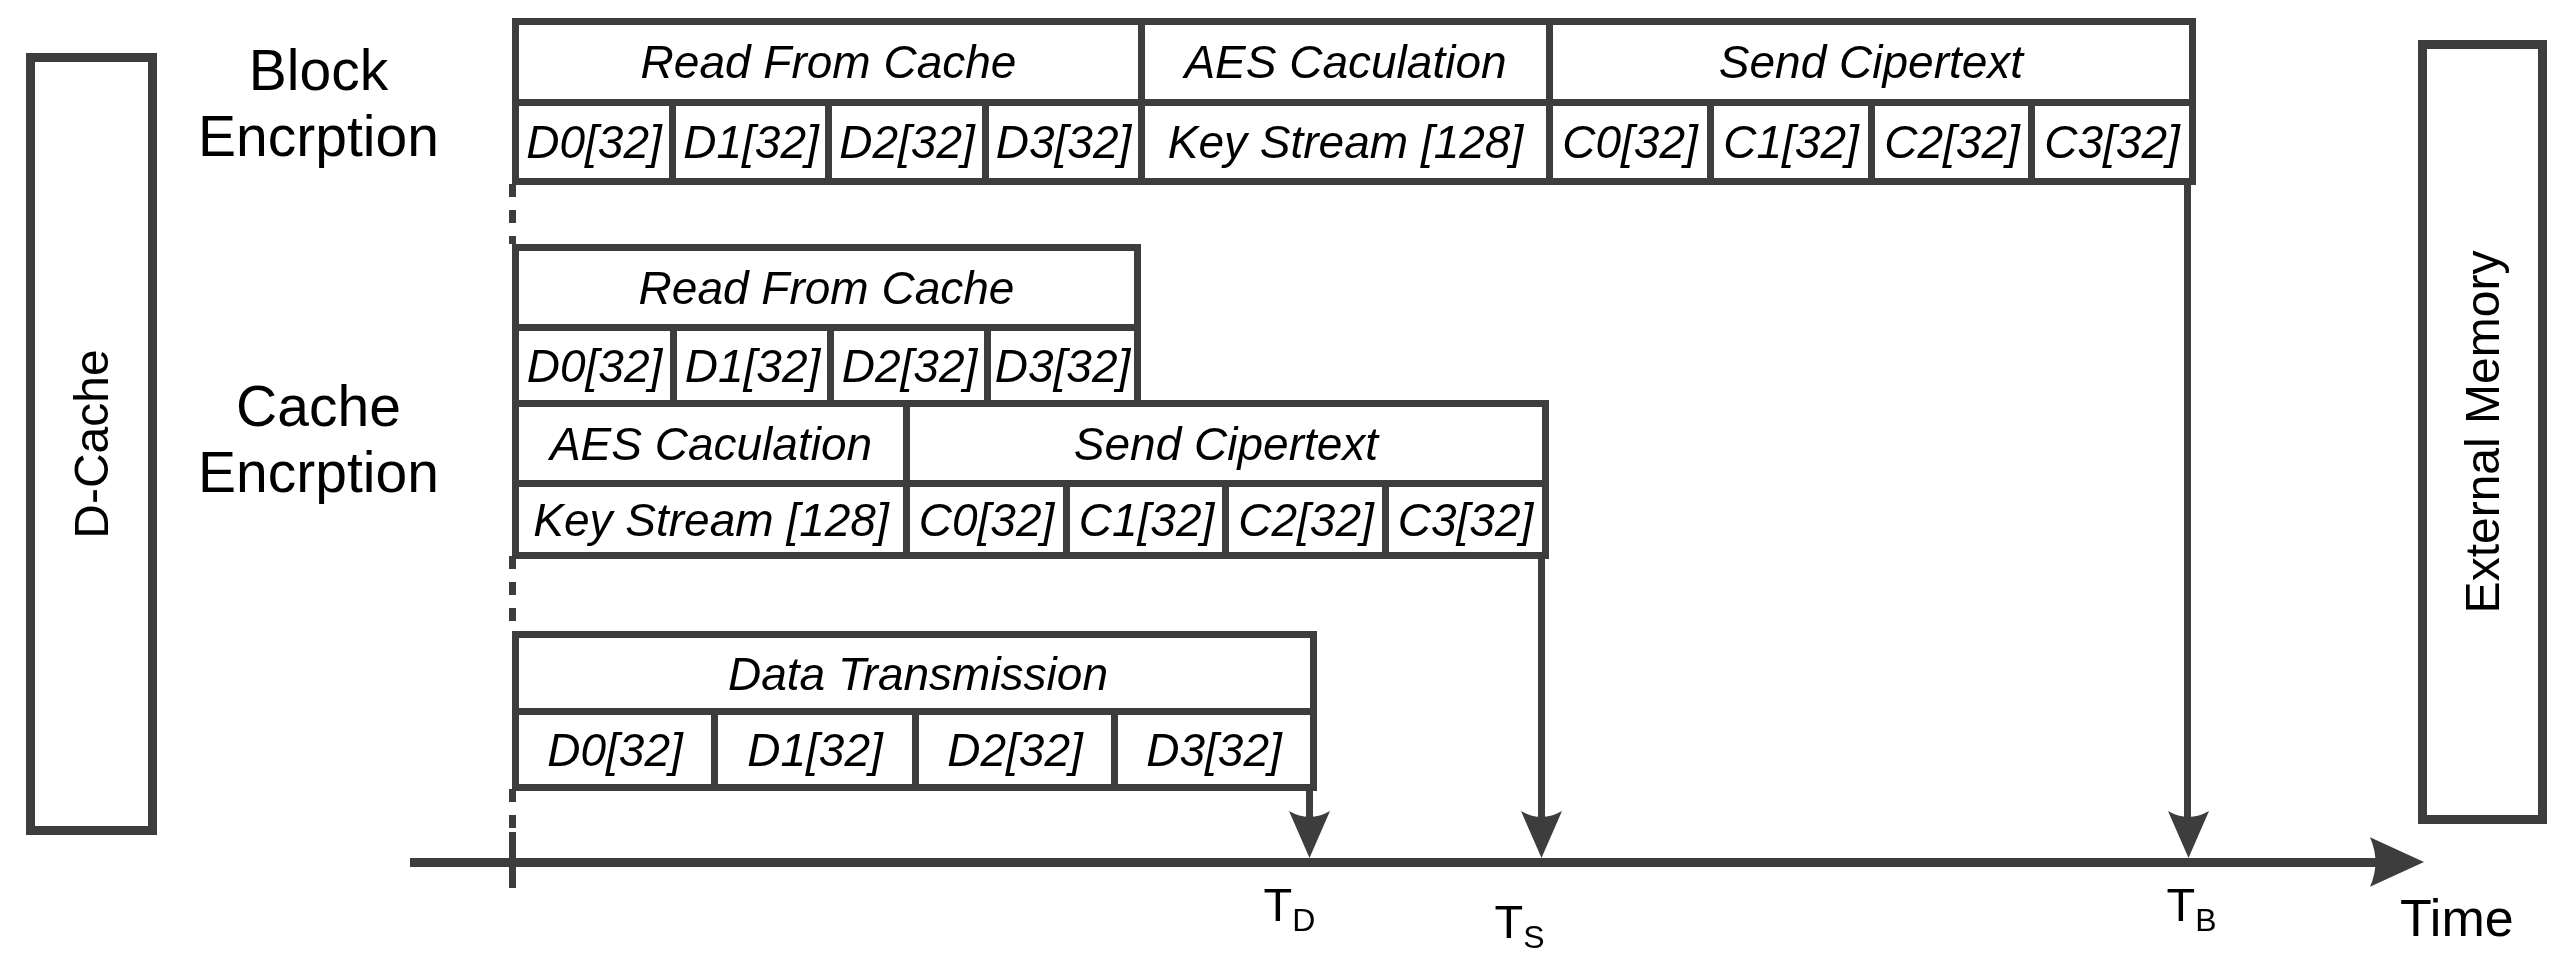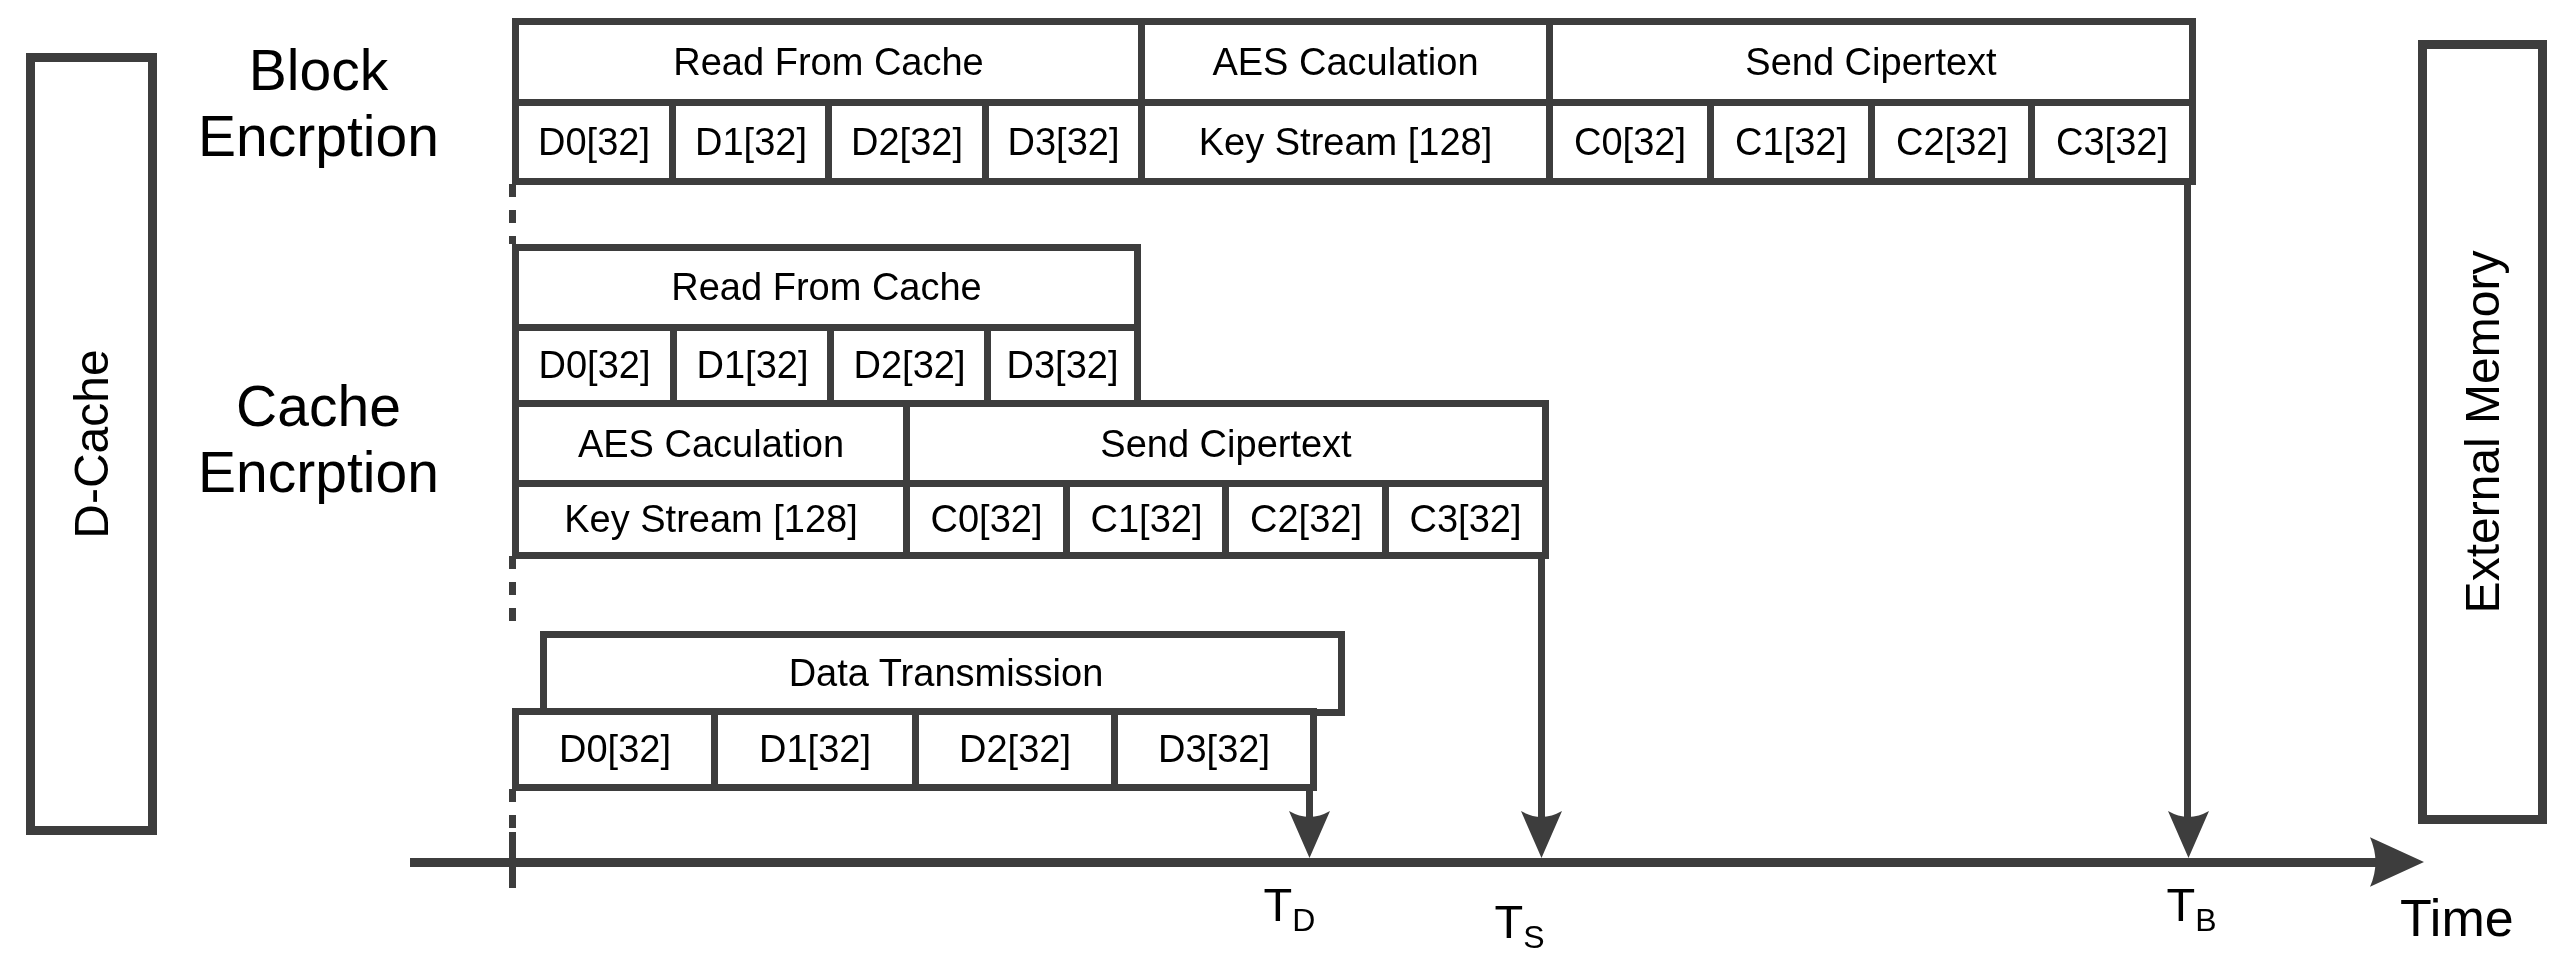--- a/index.html
+++ b/index.html
@@ -8,21 +8,21 @@
     --bg:#ffffff;
   }
   html,body{margin:0;padding:0;background:var(--bg);}
   #stage{
     position:relative;width:2576px;height:956px;background:var(--bg);
     font-family:"Liberation Sans", sans-serif;color:var(--text);overflow:hidden;
   }
   .cell{
     position:absolute;box-sizing:border-box;border:7.3px solid var(--line);
     background:var(--bg);display:flex;align-items:center;justify-content:center;
-    font-size:38px;white-space:nowrap;
+    font-size:46px;white-space:nowrap;font-style:italic;
   }
   .panel{
     position:absolute;box-sizing:border-box;border:9.5px solid var(--line);
     background:var(--bg);
   }
   .vlabel{
     position:absolute;font-size:48px;white-space:nowrap;
     transform:translate(-50%,-50%) rotate(-90deg);transform-origin:center center;
   }
   .rowlabel{
@@ -83,21 +83,21 @@
 
   <div class="cell" style="left:512px;top:400px;width:398px;height:88px;">AES Caculation</div>
   <div class="cell" style="left:903px;top:400px;width:646px;height:88px;">Send Cipertext</div>
 
   <div class="cell" style="left:512px;top:480px;width:398px;height:79px;">Key Stream [128]</div>
   <div class="cell" style="left:903px;top:480px;width:167px;height:79px;">C0[32]</div>
   <div class="cell" style="left:1063px;top:480px;width:167px;height:79px;">C1[32]</div>
   <div class="cell" style="left:1222px;top:480px;width:168px;height:79px;">C2[32]</div>
   <div class="cell" style="left:1382px;top:480px;width:167px;height:79px;">C3[32]</div>
 
-  <div class="cell" style="left:540px;top:631px;width:805px;height:85px;padding-left:7px;">Data Transmission</div>
+  <div class="cell" style="left:512px;top:631px;width:805px;height:85px;padding-left:7px;">Data Transmission</div>
 
   <div class="cell" style="left:512px;top:708px;width:206px;height:83px;">D0[32]</div>
   <div class="cell" style="left:711px;top:708px;width:208px;height:83px;">D1[32]</div>
   <div class="cell" style="left:912px;top:708px;width:206px;height:83px;">D2[32]</div>
   <div class="cell" style="left:1111px;top:708px;width:206px;height:83px;">D3[32]</div>
 
   <div class="dash" style="left:509px;top:184px;height:60px;"></div>
   <div class="dash" style="left:509px;top:556px;height:75px;"></div>
   <div class="dash" style="left:509px;top:789px;height:43px;"></div>
 

